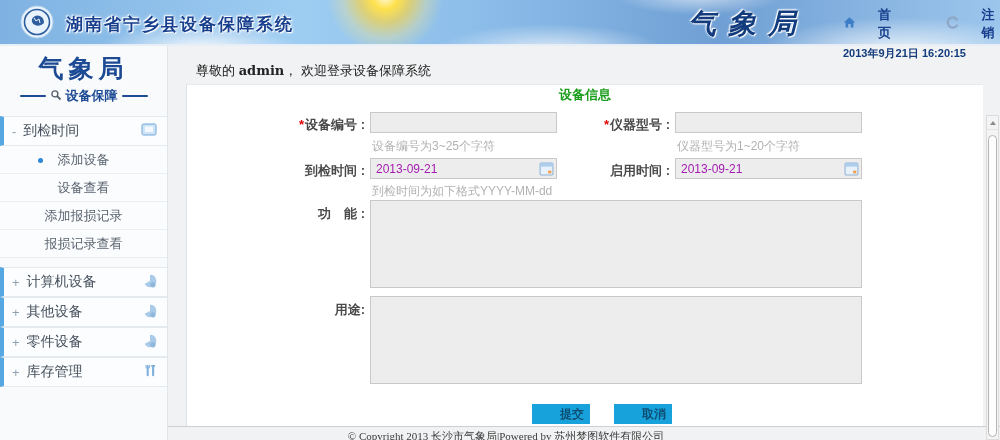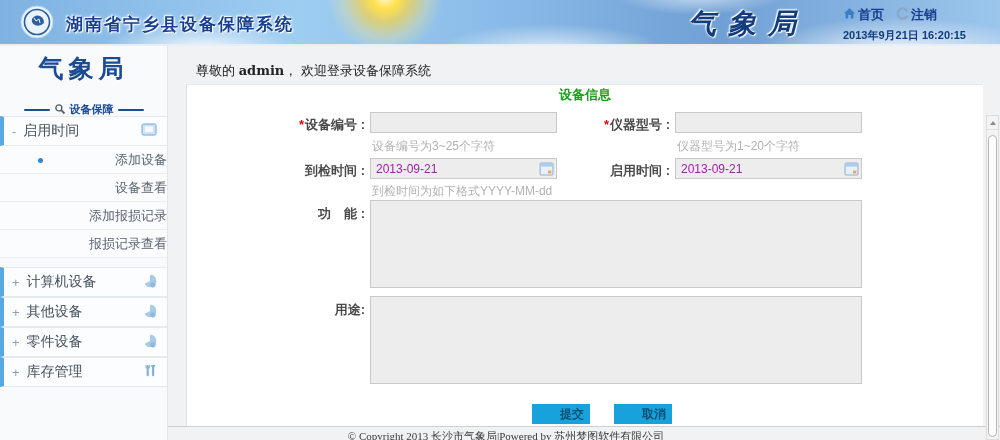--- a/index.html
+++ b/index.html
@@ -18,41 +18,41 @@
       linear-gradient(90deg,#7fb2e2 0%,#9ecdf2 30%,#8abbe8 50%,#6f9fd4 72%,#9cc6ec 100%);
     border-bottom:2px solid #e8eef5;
   }
   .brand{ position:absolute; left:20px; top:5px; display:flex; align-items:center; gap:12px; }
   .sys-title{ font-size:17px; font-weight:bold; color:#173f8d; letter-spacing:2px;
     text-shadow:1px 1px 1px #fff,-1px -1px 1px #fff,0 0 4px #fff; }
   .bureau-title{ position:absolute; left:688px; top:5px; font-family:"DejaVu Serif",serif;
     font-size:28px; font-weight:bold; font-style:italic; color:#123c7d; letter-spacing:12px;
     text-shadow:1px 1px 1px #fff,-1px -1px 1px #fff,0 0 3px #fff; }
   .topnav{ position:absolute; left:843px; top:6px; }
-  .navrow{ display:flex; align-items:center; gap:2px; font-size:13px; font-weight:bold; color:#173f8d; }
+  .navrow{ display:flex; align-items:center; gap:22px; font-size:13px; font-weight:bold; color:#173f8d; }
   .navrow a{ color:#173f8d; text-decoration:none; cursor:pointer; }
   .navrow .gap{ width:8px; }
   .datetime{ margin-top:4px; font-size:11px; font-weight:bold; color:#123c7d; }
 
   
   .sidebar{ position:absolute; left:0; top:46px; width:168px; bottom:0;
     background:#f8fafb; border-right:1px solid #e1e6eb; }
   .side-logo{ height:70px; text-align:center; padding-top:6px; }
   .side-logo-title{ font-family:"DejaVu Serif",serif; font-size:25px; font-weight:bold;
     color:#1c4a94; letter-spacing:5px; text-shadow:1px 1px 0 #fff; }
   .side-logo-sub{ display:flex; align-items:center; justify-content:center; gap:4px;
-    margin-top:17px; color:#1c4a94; font-weight:bold; font-size:11px; }
+    margin-top:2px; color:#1c4a94; font-weight:bold; font-size:13px; }
   .side-logo-sub .line{ width:26px; height:2px; background:#1c4a94; border-radius:2px; }
   .group-row{ height:30px; display:flex; align-items:center; gap:7px; padding:0 10px 0 8px;
     border-left:4px solid #57a7e3; border-top:1px solid #e5eaef; border-bottom:1px solid #e5eaef;
     background:#fcfdfe; color:#45505c; font-size:14px; cursor:pointer; }
   .group-row .prefix{ color:#8fa0b0; font-size:13px; }
   .group-row .sp{ flex:1; }
   .submenu{ list-style:none; background:#fbfcfd; }
-  .submenu li{ height:28px; line-height:28px; text-align:right; color:#5a6470;
+  .submenu li{ height:28px; line-height:28px; text-align:center; color:#5a6470;
     font-size:13px; border-bottom:1px solid #eaeef2; position:relative; cursor:pointer; }
   .submenu li.active::before{ content:''; position:absolute; left:38px; top:12px;
     width:5px; height:5px; border-radius:50%; background:#2f86d4; }
   .groups{ margin-top:9px; }
 
   
   .greeting{ position:absolute; left:196px; top:62px; font-size:13px; color:#222; }
   .greeting .user{ font-family:"DejaVu Serif",serif; font-weight:bold; }
   .panel{ position:absolute; left:186px; top:84px; width:797px; height:342px;
     background:#fff; border-left:1px solid #dde1e6; border-top:1px solid #e7eaed; }
@@ -132,21 +132,21 @@
               <line x1="9.6" y1="9.6" x2="14" y2="14" stroke="#55606c" stroke-width="2.4"></line>
             </svg>
         </span>
         <span>设备保障</span>
         <span class="line"></span>
       </div>
     </div>
 
     <div class="group-row">
       <span class="prefix">-</span>
-      <span>启用时间</span>
+      <span>到检时间</span>
       <span class="sp"></span>
       <span>
         <svg width="16" height="13" viewBox="0 0 16 13">
             <rect x="1" y="1" width="14" height="11" rx="1.5" fill="#cfe4f7" stroke="#6ea6d8"></rect>
             <rect x="4" y="3.5" width="8" height="5.5" fill="#f3f9ff"></rect>
           </svg>
       </span>
     </div>
 
     <ul class="submenu">

